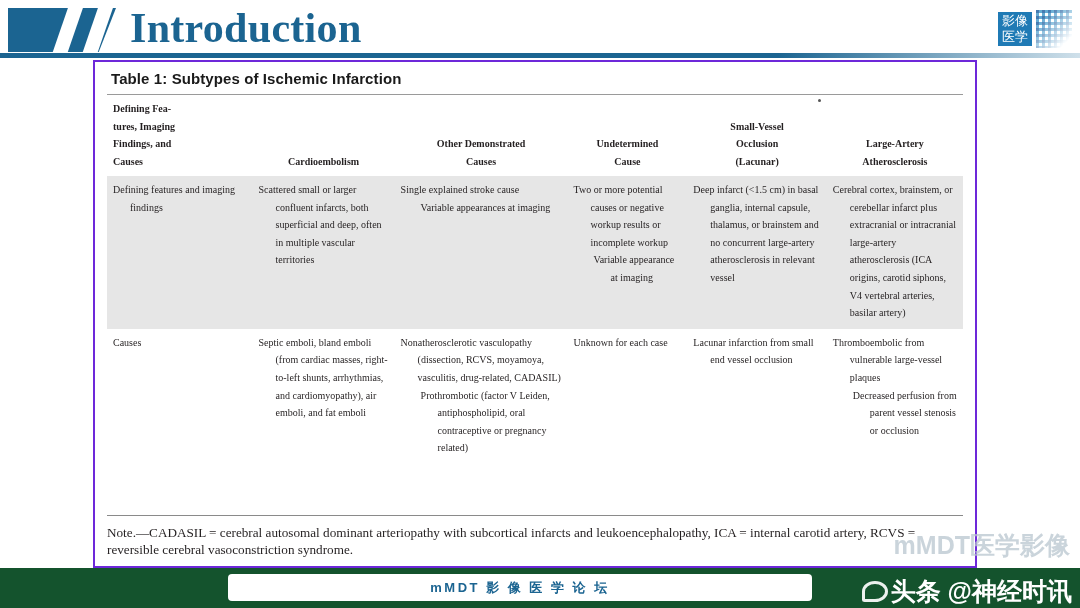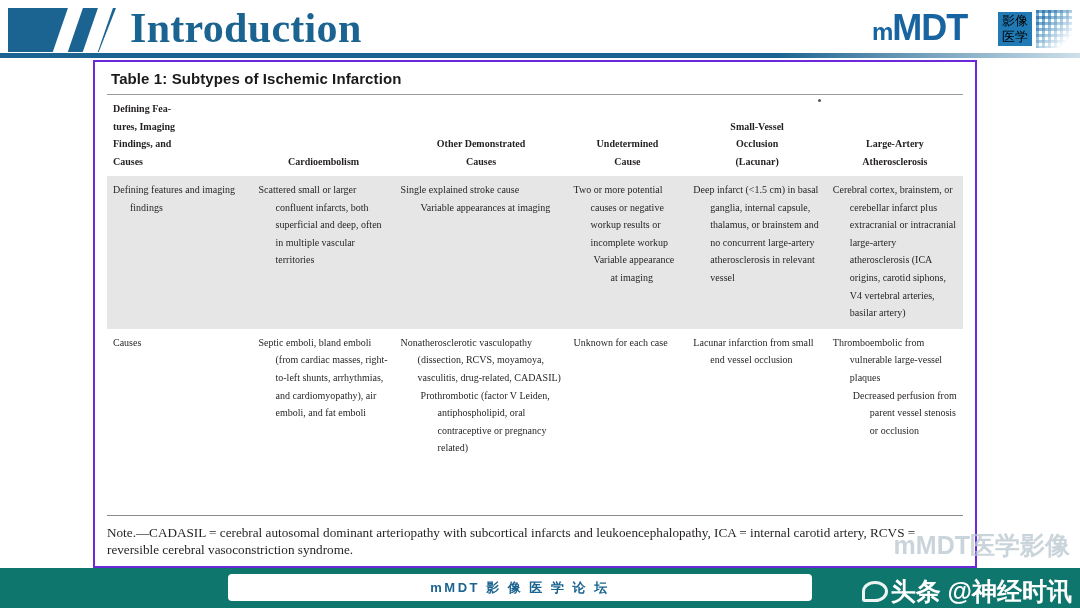--- a/index.html
+++ b/index.html
@@ -90,21 +90,21 @@
     letter-spacing: -1px;
   }
   .logo-text .lil { font-size: 24px; vertical-align: baseline; }
   .logo-cn {
     position: absolute;
     left: 126px;
     top: 6px;
     width: 34px;
     height: 34px;
     background: #1f7ab5;
-    color: #000000;
+    color: #ffffff;
     font-family: "Liberation Sans", sans-serif;
     font-size: 13px;
     line-height: 16px;
     text-align: center;
     letter-spacing: 0px;
     padding-top: 1px;
     box-sizing: border-box;
   }
   .logo-dots {
     position: absolute;
@@ -218,21 +218,21 @@
     background: #8a8a8a;
   }
 
   
   .footer-bar {
     position: absolute;
     left: 0;
     bottom: 0;
     width: 1080px;
     height: 40px;
-    background: #0f766e;
+    background: #14532d;
   }
   .footer-pill {
     position: absolute;
     left: 228px;
     bottom: 7px;
     width: 584px;
     height: 27px;
     background: #ffffff;
     border-radius: 4px;
     display: flex;
@@ -296,21 +296,20 @@
     <div class="deco-block"></div>
     <div class="deco-stripe s1"></div>
     <div class="deco-stripe s2"></div>
   </div>
 
   <div class="header-title">Introduction</div>
 
   <div class="header-rule"></div>
 
   <div class="logo">
-    <div class="logo-text"><span class="lil">m</span><span>MDT</span></div>
     <div class="logo-cn">
       <div>影像</div>
       <div>医学</div>
     </div>
     <div class="logo-dots"></div>
   </div>
 </div>
 
 <div class="table-card">
   <div class="table-inner">

